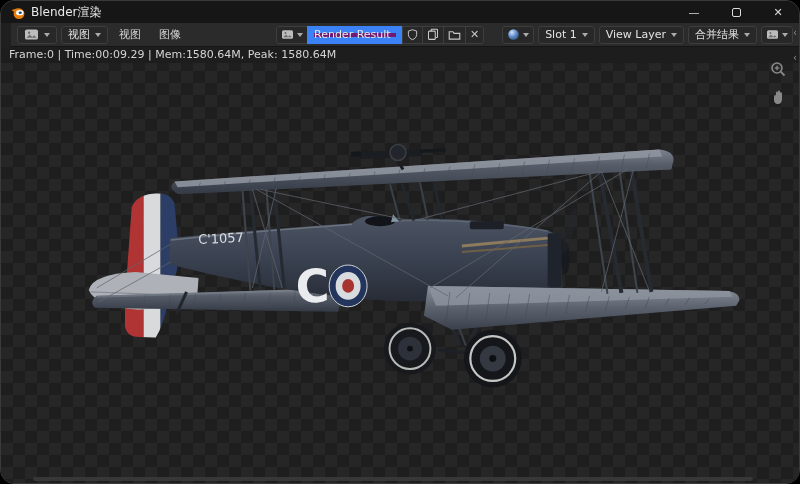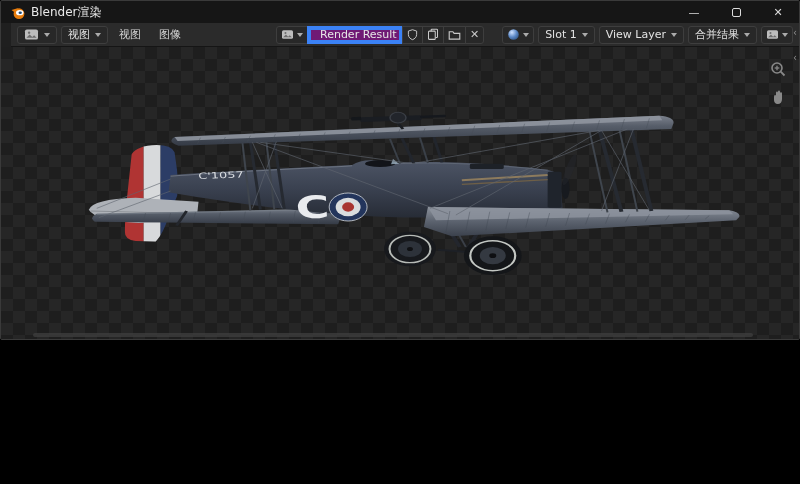--- a/index.html
+++ b/index.html
@@ -1,19 +1,19 @@
 <!DOCTYPE html>
 <html><head>
 <meta charset="utf-8">
 <style>
   * { margin:0; padding:0; box-sizing:border-box; }
   html,body { width:800px; height:484px; background:#000; overflow:hidden;
     font-family:"DejaVu Sans","Liberation Sans",sans-serif; }
-  .window { width:800px; height:340px; background:#1f1f1f; border:1px solid #3a3a3a;
-    border-radius:2px; overflow:hidden; display:flex; flex-direction:column; position:relative; }
+  .window { width:800px; height:484px; background:#1f1f1f; border:1px solid #3a3a3a;
+    border-radius:14px; overflow:hidden; display:flex; flex-direction:column; position:relative; }
 
   
   .titlebar { flex:0 0 22px; height:22px; background:#161616; display:flex; align-items:center;
     color:#e9e9e9; font-size:12px; }
   .logo { width:15px; height:15px; margin:0 6px 0 9px; flex:0 0 15px; }
   .win-controls { margin-left:auto; display:flex; height:100%; }
   .win-btn { width:42px; height:100%; display:flex; align-items:center; justify-content:center;
     color:#dcdcdc; font-size:11px; }
   .max-box { width:9px; height:9px; border:1.2px solid #dcdcdc; border-radius:2px; display:block; }
 
@@ -23,22 +23,22 @@
   .select { height:18px; background:#282828; border:1px solid #3e3e3e; border-radius:3px;
     display:flex; align-items:center; gap:5px; padding:0 6px; white-space:nowrap; }
   .chev { width:0; height:0; border-left:3px solid transparent; border-right:3px solid transparent;
     border-top:4px solid #ababab; flex:0 0 auto; }
   .menu-item { padding:0 7px; color:#d6d6d6; white-space:nowrap; }
   .datablock { display:flex; align-items:center; height:18px; margin-left:84px; }
   .db-seg { height:18px; background:#282828; border:1px solid #3e3e3e; display:flex;
     align-items:center; justify-content:center; padding:0 4px; gap:3px; margin-left:-1px; }
   .db-first { border-radius:3px 0 0 3px; margin-left:0; }
   .db-last { border-radius:0 3px 3px 0; }
-  .name-field { height:18px; background:#701a75; border:4px solid #3b82f6; margin-left:-1px;
-    display:flex; align-items:center; padding:0 9px; width:96px; color:#e6e6e6; white-space:nowrap; }
+  .name-field { height:18px; background:#701a75; border:7px solid #3b82f6; margin-left:-1px;
+    display:flex; align-items:center; padding:0 0; width:96px; color:#e6e6e6; white-space:nowrap; }
   .right-cluster { margin-left:auto; display:flex; align-items:center; gap:4px; }
   .icon-only-btn { height:18px; background:#282828; border:1px solid #3e3e3e; border-radius:3px;
     display:flex; align-items:center; padding:0 4px; gap:3px; }
   .glyph { color:#c9c9c9; font-size:11px; line-height:1; }
 
   
   .viewport { flex:1; position:relative; overflow:hidden; background-color:#1e1e1e;
     background-image:
       linear-gradient(45deg,#262626 25%,transparent 25%,transparent 75%,#262626 75%),
       linear-gradient(45deg,#262626 25%,transparent 25%,transparent 75%,#262626 75%);
@@ -166,20 +166,23 @@
           <path d="M2.5 10.5 L6 7 L8.8 9.8 L10.8 7.8 L13.5 10.5 Z" fill="#6d6d6d"></path>
           <circle cx="5.4" cy="5" r="1.3" fill="#6d6d6d"></circle>
         </svg>
         <span class="chev"></span>
       </div>
     </div>
   </div>
 
   <div class="viewport">
 
+    <div class="stats">
+      <span>Frame:0 | Time:00:09.29 | Mem:1580.64M, Peak: 1580.64M</span>
+    </div>
 
     <svg class="plane-svg" viewBox="0 46 800 438" preserveAspectRatio="none">
       <defs>
         <linearGradient id="fus" x1="0" y1="0" x2="0" y2="1">
           <stop offset="0" stop-color="#4d5565"></stop>
           <stop offset="0.5" stop-color="#3a4150"></stop>
           <stop offset="1" stop-color="#272c36"></stop>
         </linearGradient>
         <linearGradient id="wing" x1="0" y1="0" x2="0" y2="1">
           <stop offset="0" stop-color="#7c828d"></stop>

